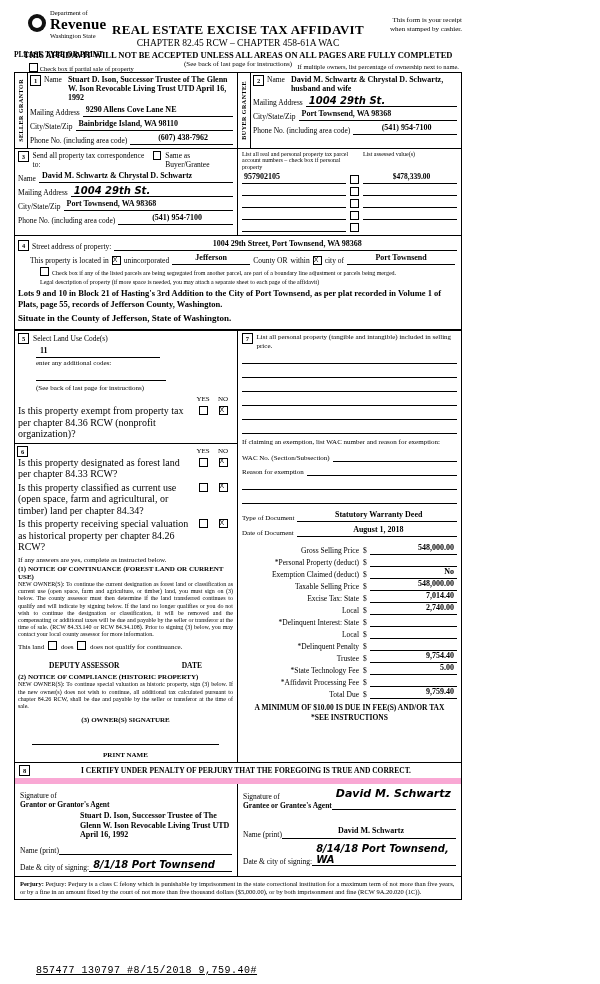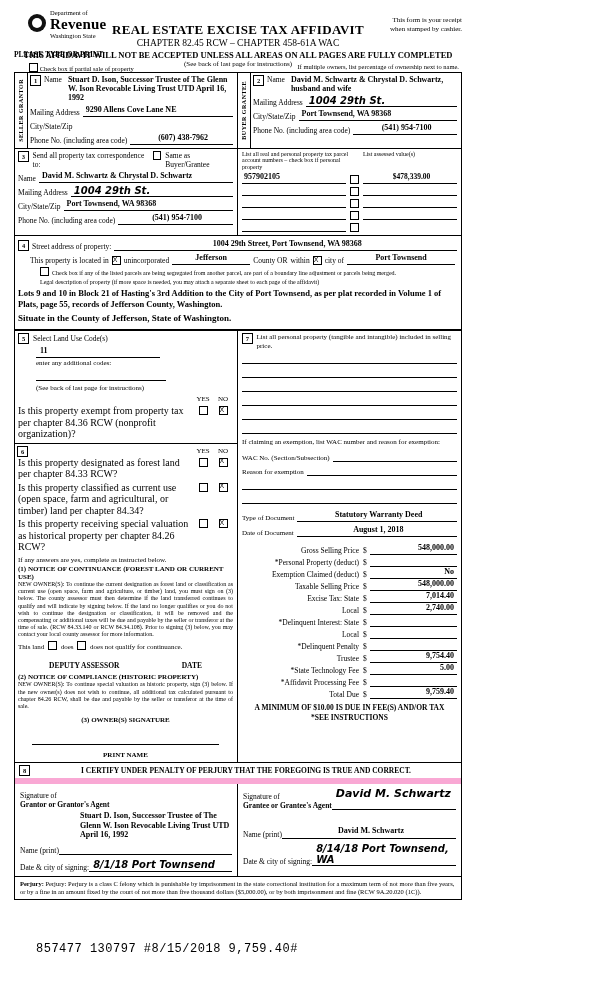--- a/index.html
+++ b/index.html
@@ -147,22 +147,22 @@
   .sigcol{width:50%;box-sizing:border-box;padding:3px 5px 4px 5px;font-size:7.5px;}
   .sigcol.left{border-right:1px solid #000;}
   .sigline{display:flex;align-items:flex-end;min-height:22px;}
   .sigline .lbl{white-space:nowrap;}
   .sigline .val{flex:1;border-bottom:1px solid #000;padding-left:4px;min-height:20px;}
   .nmline{display:flex;align-items:flex-end;min-height:13px;}
   .nmline .val{flex:1;border-bottom:1px solid #000;padding-left:4px;min-height:12px;}
   .perj{font-size:6.5px;padding:3px 5px;line-height:1.25;border-top:1px solid #000;}
 
   .footer{
-    position:absolute;left:36px;bottom:28px;font-size:12px;
-    font-family:"Liberation Mono",monospace;letter-spacing:.5px;
+    position:absolute;left:36px;bottom:8px;font-size:10px;
+    font-family:"Liberation Mono",monospace;letter-spacing:.5px;text-decoration:underline;
   }
   .centerline{text-align:center;}
   .minrow{text-align:center;font-size:7.5px;font-weight:bold;margin-top:4px;line-height:1.25;}
   .deputy{display:flex;font-size:7.5px;font-weight:bold;justify-content:space-around;margin-top:10px;}
 </style>
 </head>
 <body>
 
 <div class="page">
 
@@ -212,20 +212,21 @@
           <span class="num">1</span>
           <span class="plabel" style="padding-left:3px;">Name</span>
           <span class="pval nodash bold sm" style="line-height:1.15;">Stuart D. Ison, Successor Trustee of The Glenn W. Ison Revocable Living Trust UTD April 16, 1992</span>
         </div>
         <div class="prow">
           <span class="plabel">Mailing Address</span>
           <span class="pval bold sm">9290 Allens Cove Lane NE</span>
         </div>
         <div class="prow">
           <span class="plabel">City/State/Zip</span>
+          <span class="pval bold sm">Bainbridge Island, WA 98110</span>
         </div>
         <div class="prow">
           <span class="plabel">Phone No. (including area code)</span>
           <span class="pval bold sm" style="text-align:center;">(607) 438-7962</span>
         </div>
       </div>
     </div>
 
     <div class="party">
       <div class="sidecap">

